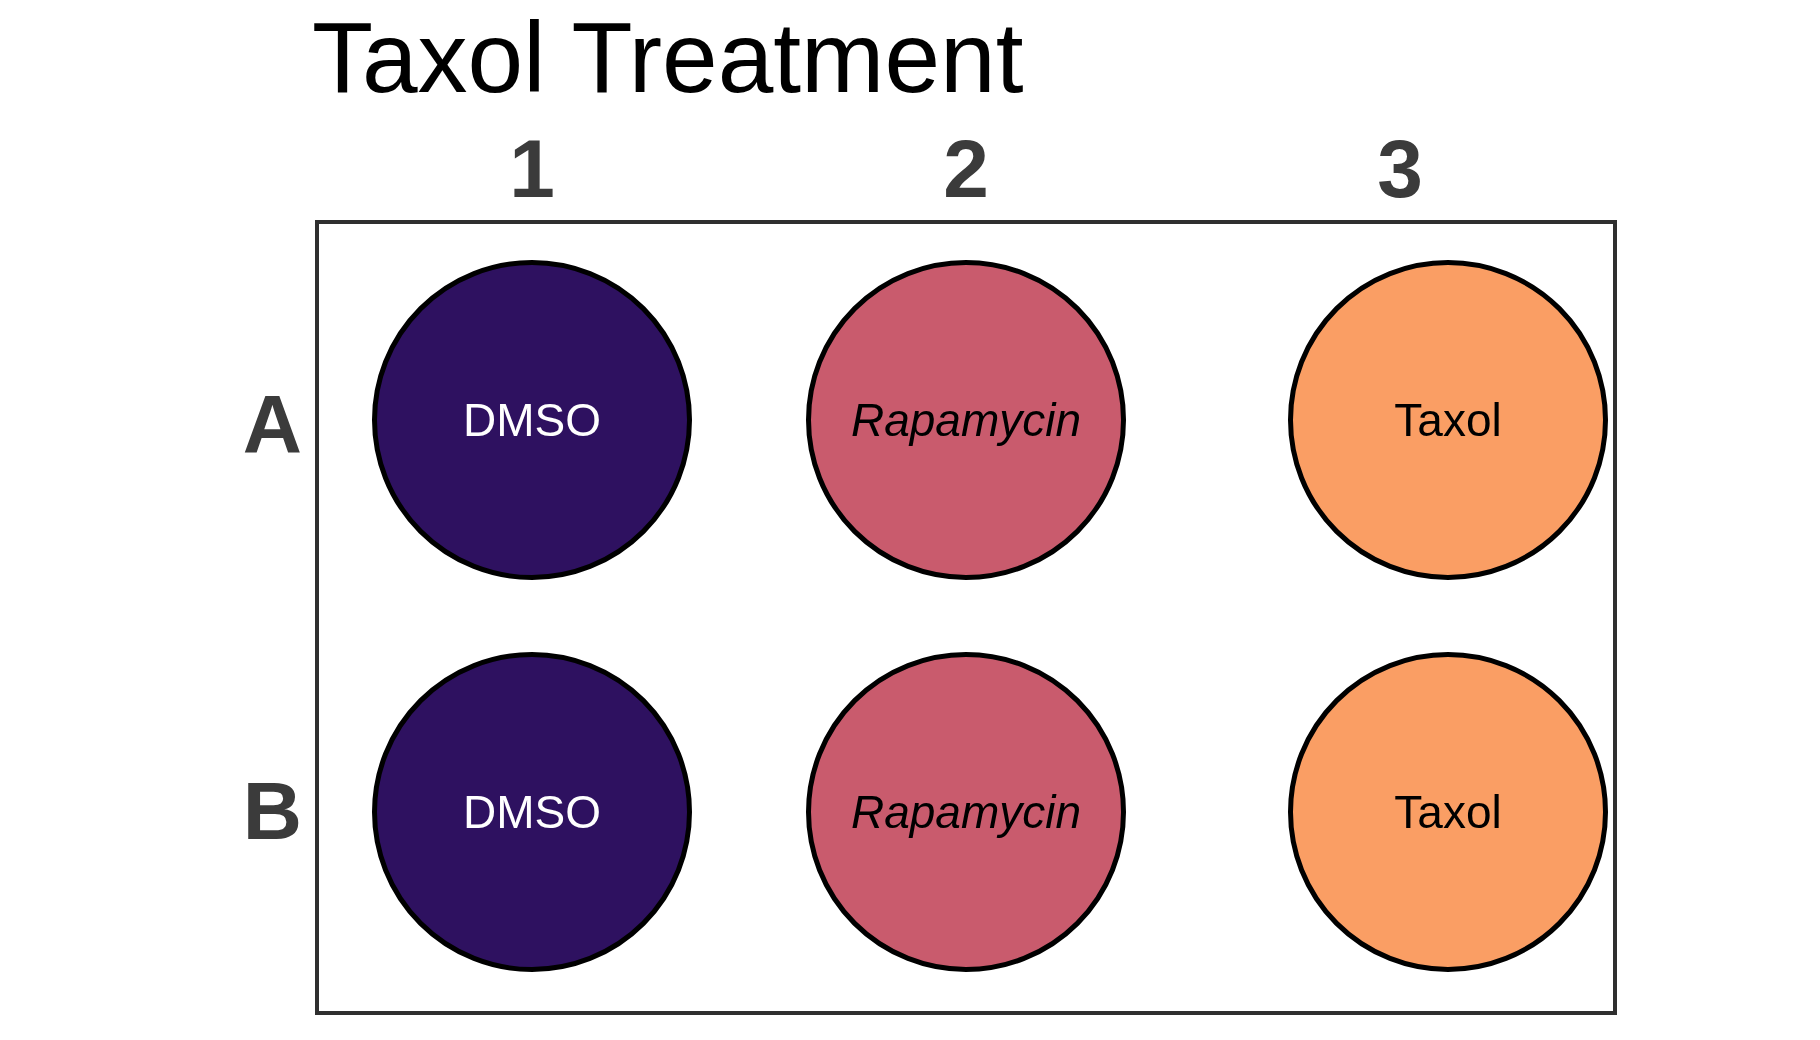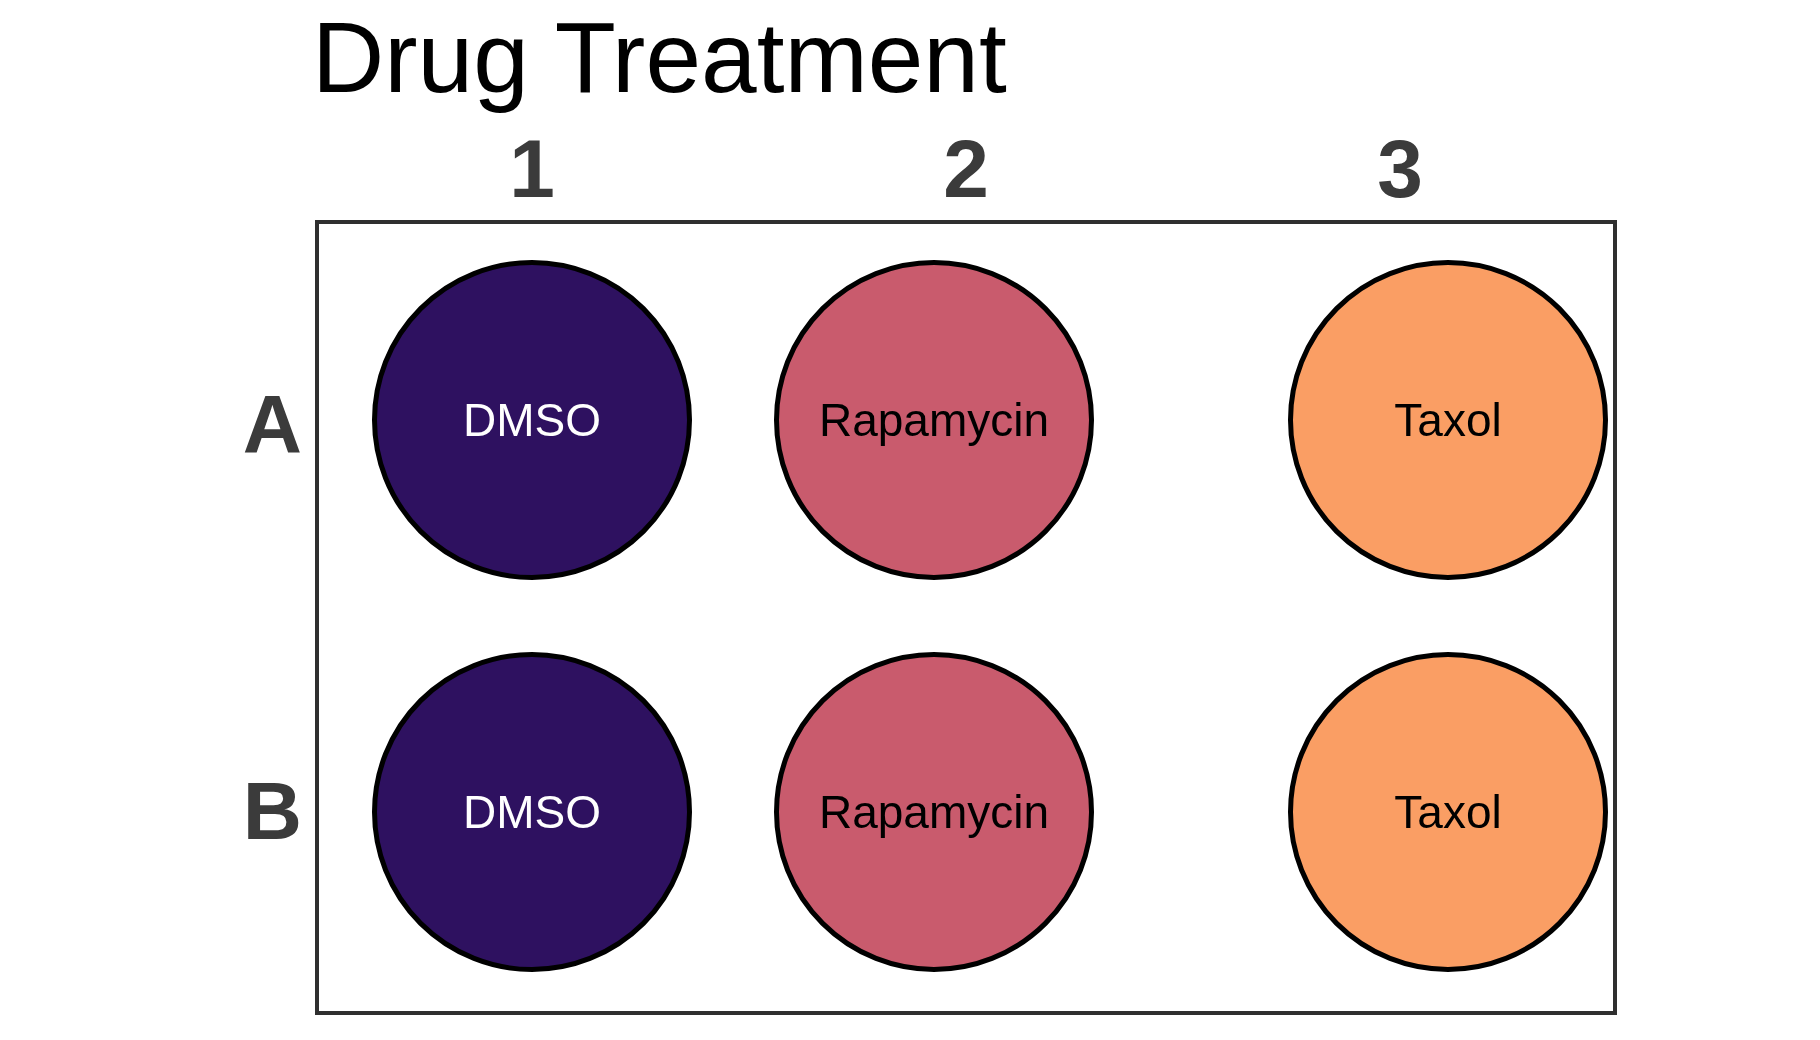--- a/index.html
+++ b/index.html
@@ -64,36 +64,36 @@
     width: 320px;
     height: 320px;
     border: 5px solid #14b8a6;
     border-radius: 50%;
     box-sizing: border-box;
     display: flex;
     align-items: center;
     justify-content: center;
   }
   .well.colA { left: 372px; }
-  .well.colB { left: 774px; }
+  .well.colB { left: 806px; font-style: italic; }
   .well.colC { left: 1288px; }
   .well.rowA { top: 260px; }
   .well.rowB { top: 652px; }
   .well-label {
     font-size: 46px;
     line-height: 1;
     white-space: nowrap;
   }
 </style>
 </head>
 <body>
 
 <div class="figure">
 
-  <div class="title" style="color: rgb(0, 0, 0);">Drug Treatment</div>
+  <div class="title" style="color: rgb(0, 0, 0);">Taxol Treatment</div>
 
   <div class="col-label c1" style="color: rgb(59, 59, 59);">1</div>
   <div class="col-label c2" style="color: rgb(59, 59, 59);">2</div>
   <div class="col-label c3" style="color: rgb(59, 59, 59);">3</div>
 
   <div class="row-label rA" style="color: rgb(59, 59, 59);">A</div>
   <div class="row-label rB" style="color: rgb(59, 59, 59);">B</div>
 
   <div class="plate" style="border-color: rgb(47, 47, 47);"></div>
 

